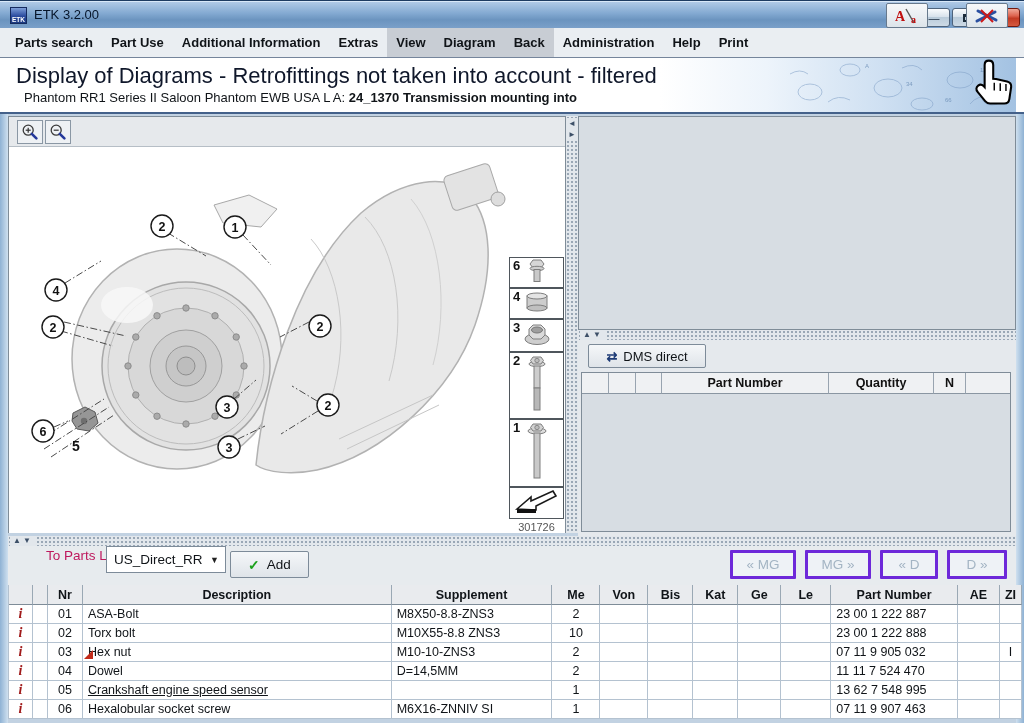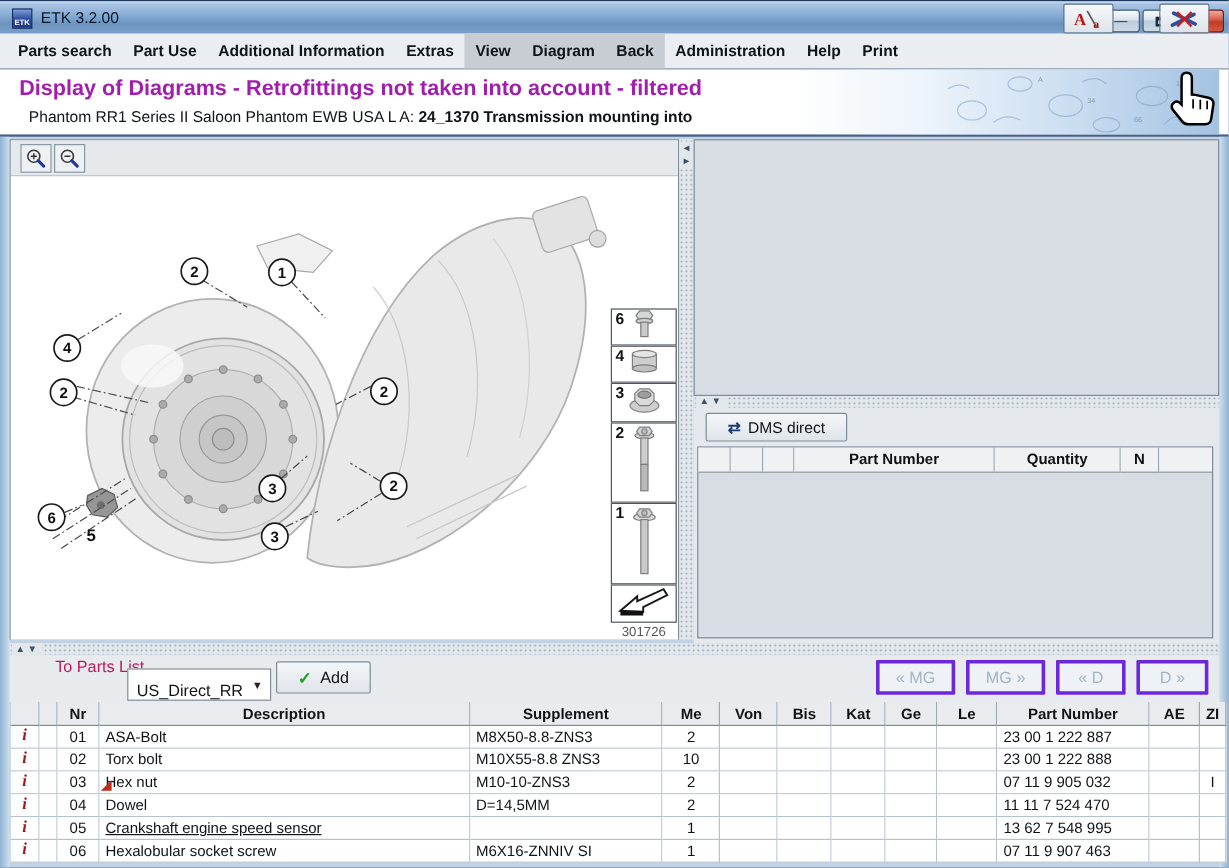--- a/index.html
+++ b/index.html
@@ -30,21 +30,21 @@
   .menu-item{padding:0 9px;line-height:29px;font-size:13px;font-weight:bold;color:#101418;white-space:nowrap;}
   .menu-item.active{background:#c8cdd4;}
   .tool-btn{position:absolute;top:3px;width:42px;height:25px;border:1px solid #67798c;border-radius:2px;
     background:linear-gradient(180deg,#f6f8fa,#dde4ea);display:flex;align-items:center;justify-content:center;}
   .tool-btn.b1{left:886px;}
   .tool-btn.b2{left:966px;}
 
   
   .pageheader{position:absolute;left:0;top:58px;width:1024px;height:56px;background:#ffffff;
     border-bottom:2px solid #44618a;}
-  .ph-title{position:absolute;left:16px;top:5px;font-size:18px;font-weight:bold;color:#a21caf;white-space:nowrap;}
+  .ph-title{position:absolute;left:16px;top:5px;font-size:22px;font-weight:normal;color:#0f172a;white-space:nowrap;}
   .ph-sub{position:absolute;left:24px;top:32px;font-size:13px;color:#101418;white-space:nowrap;}
   .ph-sub b{font-weight:bold;}
   .header-art{position:absolute;right:8px;top:0;width:356px;height:54px;
     background:linear-gradient(90deg,rgba(255,255,255,0) 0%,#edf4fb 30%,#cfe0f2 62%,#a3c2e2 100%);}
   .header-art svg{position:absolute;right:0;top:0;}
   .hand-cursor{position:absolute;right:52px;top:4px;}
 
   
   .frame-left{position:absolute;left:0;top:114px;width:8px;height:609px;
     background:linear-gradient(90deg,#8fb2d4,#cfe0ef);}
@@ -89,22 +89,22 @@
   .dms-table{position:absolute;left:3px;top:32px;width:430px;height:160px;border:1px solid #7f8c98;
     background:#d7dde3;}
   .dms-head{display:flex;height:21px;}
   .dms-hcell{height:21px;background:#eff1f3;border-right:1px solid #98a4b0;border-bottom:1px solid #8a96a2;
     font-size:12.5px;font-weight:bold;color:#111;display:flex;align-items:center;justify-content:center;}
   .dms-hfill{flex:1;background:#eff1f3;border-bottom:1px solid #8a96a2;}
 
   
   .parts-toolbar{position:absolute;left:8px;top:546px;width:1008px;height:39px;background:#e7ebee;}
   .ptl-label{position:absolute;left:10px;top:2px;font-size:13.5px;color:#be185d;margin-left:28px;}
-  .ptl-select{position:absolute;left:98px;top:11px;width:120px;height:27px;background:#fff;
-    border:1px solid #7d8b99;font-size:13.5px;color:#101418;display:flex;align-items:flex-end;padding-left:7px;}
+  .ptl-select{position:absolute;left:98px;top:0;width:120px;height:27px;background:#fff;
+    border:1px solid #7d8b99;font-size:13.5px;color:#101418;display:flex;align-items:center;padding-left:7px;}
   .ptl-select .arrow{position:absolute;right:6px;top:8px;font-size:9px;color:#222;}
   .add-btn{position:absolute;left:222px;top:5px;width:79px;height:27px;border:1px solid #7d8b99;border-radius:2px;
     background:linear-gradient(180deg,#f5f7f9,#dfe4e9);display:flex;align-items:center;justify-content:center;
     gap:7px;font-size:13.5px;color:#101418;}
   .add-btn .check{color:#1da11d;font-weight:bold;font-size:14px;}
   .nav-btn{position:absolute;top:4px;height:29px;border:3px solid #6d28d9;border-radius:1px;background:#eef2f6;
     color:#a3b4c3;font-size:13.5px;display:flex;align-items:center;justify-content:center;}
 
   
   .parts-table{position:absolute;left:8px;top:585px;width:1014px;background:#fff;

